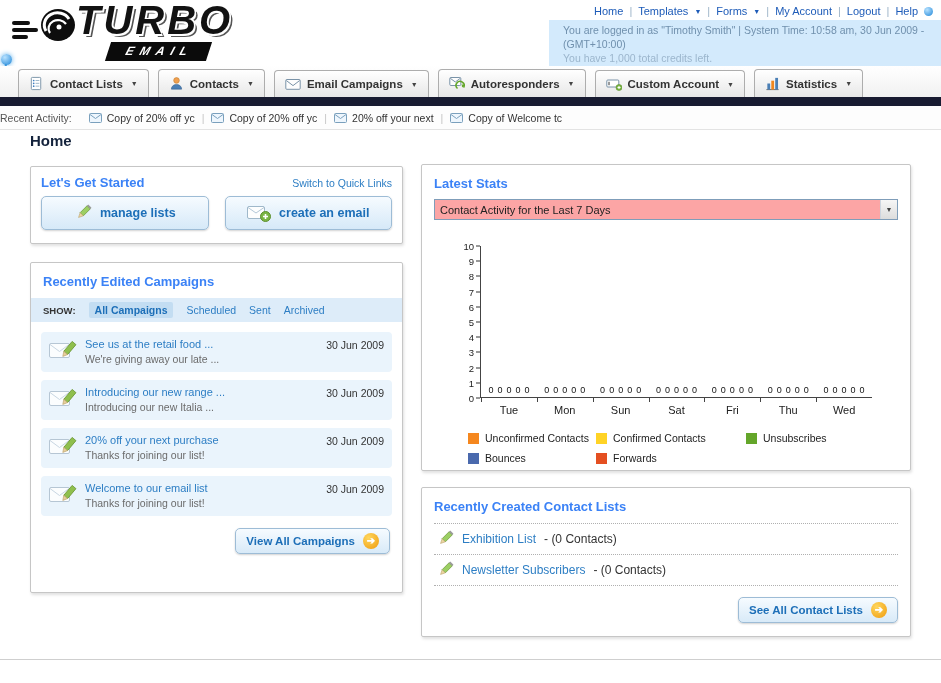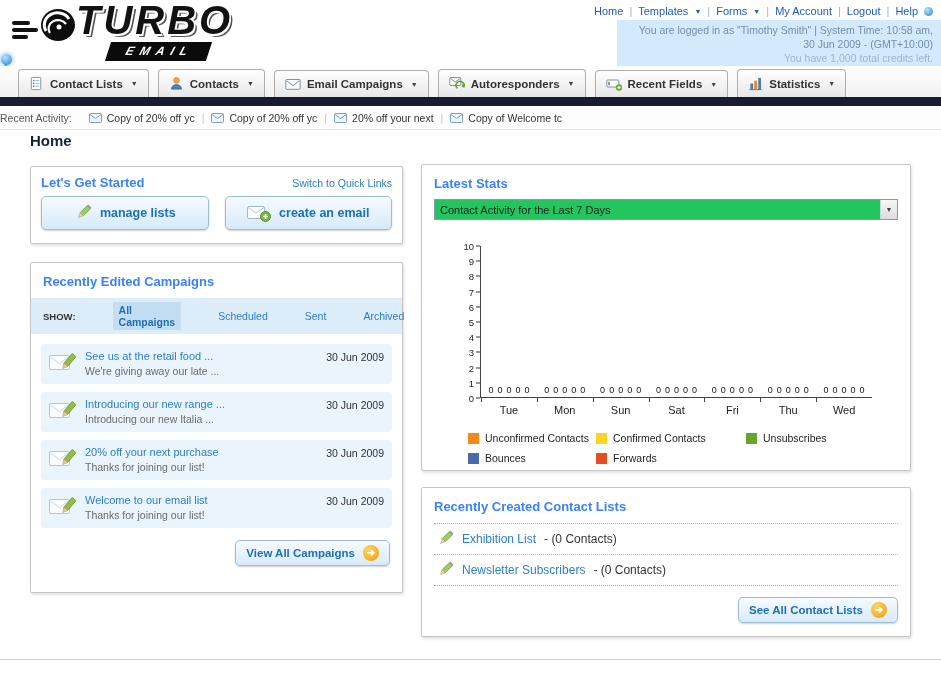--- a/index.html
+++ b/index.html
@@ -24,22 +24,22 @@
   .blue-line { position:absolute; left:5px; top:64px; width:2px; height:44px; background:#3b97dd;
       transform:rotate(8deg); transform-origin:top center; }
 
   .top-links { position:absolute; top:5px; right:8px; display:flex; align-items:center; gap:6px; font-size:11px; }
   .top-links a { color:#1d5bb8; }
   .top-links .sep { color:#9db4c8; }
   .top-links .chev { font-size:7px; color:#1d5bb8; }
   .help-dot { width:9px; height:9px; border-radius:50%; display:inline-block;
       background:radial-gradient(circle at 35% 30%, #b8e2ff, #1f86d8); }
 
-  .login-strip { position:absolute; top:20px; right:0; width:324px; background:#d3eafc;
-      padding:3px 8px 4px 14px; text-align:right; font-size:10.5px; line-height:14px; }
+  .login-strip { position:absolute; top:20px; right:0; width:392px; background:#d3eafc;
+      padding:3px 8px 4px 14px; text-align:left; font-size:10.5px; line-height:14px; }
   .login-line1 { color:#7090ad; }
   .login-line2 { color:#9cb6cd; }
 
   
   .tabs { position:absolute; top:66px; left:0; right:0; height:31px; display:flex; align-items:flex-end;
       gap:9px; padding-left:18px; background:linear-gradient(#ffffff,#f1f1f1); }
   .tab { display:flex; align-items:center; gap:6px; border:1px solid #adadad; border-bottom:none;
       border-radius:4px 4px 0 0; background:linear-gradient(#ffffff,#e7e7e7); padding:6px 10px 6px;
       font-size:11.5px; font-weight:bold; color:#333; cursor:pointer; }
   .tab .chev { font-size:7px; color:#444; margin-left:2px; }
@@ -70,42 +70,42 @@
   .gs-buttons { display:flex; gap:16px; padding:1px 10px; }
   .big-btn { flex:1; display:flex; align-items:center; justify-content:center; gap:8px;
       background:linear-gradient(#f6fbff,#d6e9f8); border:1px solid #9dbcd6; border-radius:5px; height:34px;
       font-size:12.5px; font-weight:bold; color:#1d6fb8; box-shadow:0 1px 2px rgba(0,0,0,0.18); cursor:pointer;
       font-family:"Liberation Sans",sans-serif; }
 
   
   .camp-title { padding:11px 12px 9px; }
   .filter-bar { display:flex; align-items:center; gap:13px; background:#ddecf9; padding:4px 12px; font-size:10.5px; }
   .show-label { font-weight:bold; color:#333; font-size:9.5px; }
-  .filter { color:#2d7ec4;margin-left:24px; }
+  .filter { color:#2d7ec4; }
   .filter.active { background:#c3ddf2; padding:2px 6px; border-radius:2px; font-weight:bold; color:#1d6fb8; }
   .camp-rows { padding:10px 10px 0; }
   .campaign-row { display:flex; align-items:flex-start; background:#eaf4fc; border-radius:4px;
       padding:6px 8px; margin-bottom:8px; min-height:40px; cursor:pointer; }
   .env-pencil { margin-right:8px; margin-top:1px; }
   .c-text { flex:1; }
   .c-title { display:block; font-size:11px; color:#2d7ec4; margin-bottom:3px; }
   .c-sub { font-size:10.5px; color:#6b6b6b; }
   .c-date { font-size:10.5px; color:#333; padding-top:1px; }
   .camp-footer { display:flex; justify-content:flex-end; padding:4px 12px; }
 
   .cta-btn { display:inline-flex; align-items:center; gap:8px; background:linear-gradient(#f6fbff,#d8eaf8);
       border:1px solid #9dbcd6; border-radius:5px; padding:4px 10px; font-size:11.5px; font-weight:bold;
       color:#1d6fb8; cursor:pointer; box-shadow:0 1px 2px rgba(0,0,0,0.18); font-family:"Liberation Sans",sans-serif; }
   .arrow-circle { width:16px; height:16px; border-radius:50%;
       background:radial-gradient(circle at 35% 30%, #ffd75e, #ef9a0c); color:#fff; font-size:10px;
       line-height:16px; text-align:center; display:inline-block; font-weight:bold; }
 
   
   .stats-title { padding:11px 12px 8px; }
-  .stats-select { margin:0 12px; height:21px; border:1px solid #7f9db9; background:#22c55e; display:flex;
+  .stats-select { margin:0 12px; height:21px; border:1px solid #7f9db9; background:#fca5a5; display:flex;
       align-items:center; justify-content:space-between; font-size:11px; color:#222; padding-left:5px; cursor:pointer; }
   .sel-arrow { width:17px; height:100%; border-left:1px solid #ccd5df; background:linear-gradient(#f6f6f6,#dcdcdc);
       display:flex; align-items:center; justify-content:center; font-size:7px; color:#444; }
   .chart { display:flex; margin:26px 14px 0 32px; }
   .y-axis { position:relative; width:26px; height:152px; }
   .ytick { position:absolute; right:0; transform:translateY(-50%); display:flex; align-items:center;
       font-size:9.5px; color:#222; }
   .ytick .dash { width:4px; height:1px; background:#333; margin-left:2px; }
   .plot { flex:1; height:152px; border-left:1px solid #444; border-bottom:1px solid #444; display:flex;
       margin-right:24px; }
@@ -216,21 +216,21 @@
       <span>Autoresponders</span>
       <span class="chev">▼</span>
     </div>
     <div class="tab">
       <svg width="16" height="14" viewBox="0 0 16 14">
         <rect x="0.8" y="3" width="12" height="7" rx="1" fill="#fff" stroke="#7a93a8"></rect>
         <line x1="3" y1="4.8" x2="3" y2="8.2" stroke="#333"></line>
         <circle cx="13" cy="10.5" r="3" fill="#7ab544" stroke="#5d8f2e" stroke-width="0.6"></circle>
         <path d="M13 9 v3 M11.5 10.5 h3" stroke="#fff" stroke-width="1.1"></path>
       </svg>
-      <span>Recent Fields</span>
+      <span>Custom Account</span>
       <span class="chev">▼</span>
     </div>
     <div class="tab">
       <svg width="15" height="15" viewBox="0 0 16 16">
         <line x1="1.5" y1="14.5" x2="14.5" y2="14.5" stroke="#666"></line>
         <rect x="2.5" y="8" width="3" height="6.5" fill="#4a7fb5"></rect>
         <rect x="6.7" y="5" width="3" height="9.5" fill="#f0871e"></rect>
         <rect x="10.9" y="2" width="3" height="12.5" fill="#4a7fb5"></rect>
       </svg>
       <span>Statistics</span>

